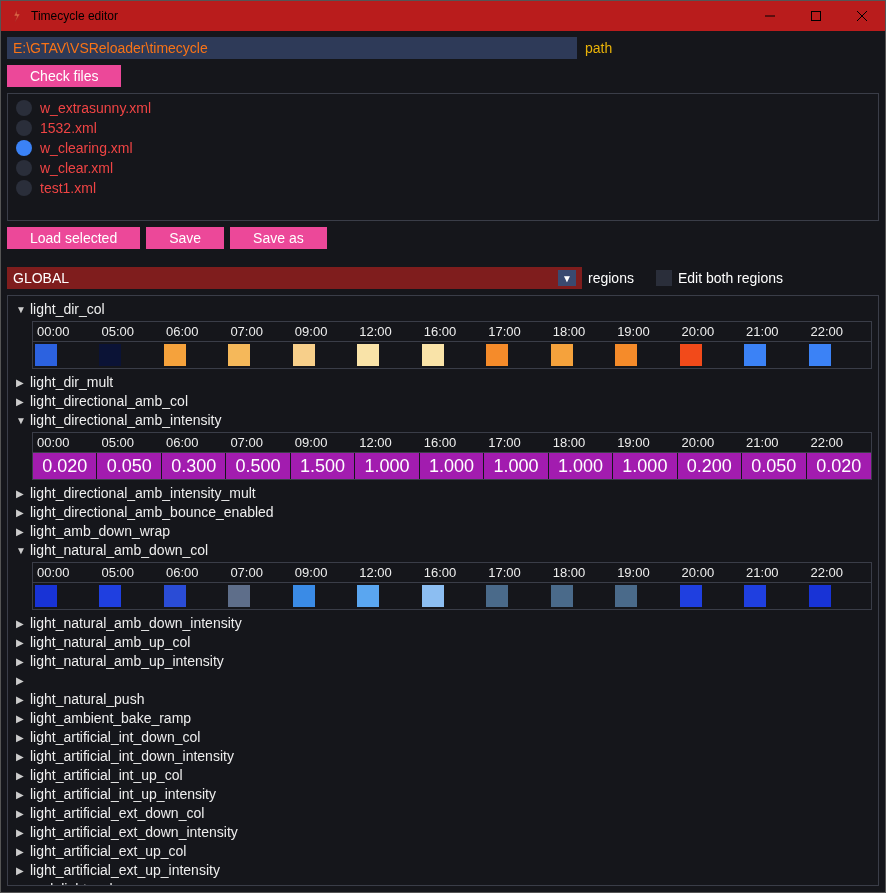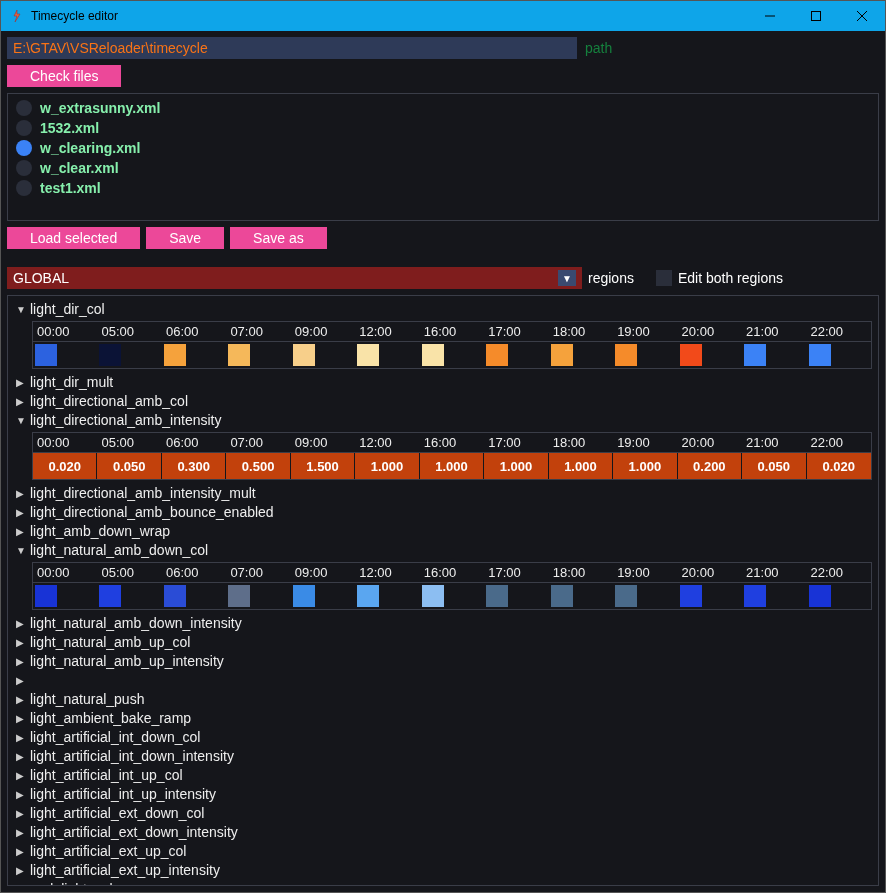--- a/index.html
+++ b/index.html
@@ -13,21 +13,21 @@
     color: #fff;
   }
   .window {
     width: 886px; height: 893px;
     background: #fff;
     display: flex; flex-direction: column;
     border: 1px solid #555;
   }
   .titlebar {
     height: 30px;
-    background: #0ea5e9;
+    background: #b91c1c;
     color: #000;
     display: flex; align-items: center;
     padding-left: 8px;
     font-size: 12px;
   }
   .titlebar .icon {
     width: 16px; height: 16px;
     margin-right: 6px;
     display: inline-flex; align-items: center; justify-content: center;
   }
@@ -49,21 +49,21 @@
   .path-input {
     flex: 0 0 570px;
     background: #2e3a58;
     color: #f97316;
     border: none;
     padding: 3px 6px;
     font-family: inherit;
     font-size: 14px;
     height: 22px;
   }
-  .path-label { color: #15803d; padding-left: 2px; }
+  .path-label { color: #eab308; padding-left: 2px; }
   .btn {
     background: #ec4899;
     color: #fff;
     border: none;
     padding: 3px 23px;
     font-family: inherit;
     font-size: 14px;
     cursor: pointer;
   }
   .filelist {
@@ -82,21 +82,21 @@
   .radio {
     width: 16px; height: 16px;
     border-radius: 50%;
     background: #2a2e3a;
     position: relative;
     flex-shrink: 0;
   }
   .radio.selected {
     background: #3b82f6;
   }
-  .file-label { color: #86efac; font-weight: bold; }
+  .file-label { color: #ef4444; }
   .filelist::-webkit-scrollbar, .tree::-webkit-scrollbar { width: 10px; }
   .filelist::-webkit-scrollbar-track, .tree::-webkit-scrollbar-track { background: #1a1c22; }
   .filelist::-webkit-scrollbar-thumb, .tree::-webkit-scrollbar-thumb { background: #3a3d48; border-radius: 2px; }
   .actions-row { display: flex; gap: 6px; margin-bottom: 18px; }
   .region-row { display: flex; align-items: center; gap: 6px; margin-bottom: 6px; }
   .region-select {
     flex: 0 0 575px;
     background: #7f1d1d;
     color: #fff;
     display: flex; align-items: center; justify-content: space-between;
@@ -152,26 +152,25 @@
   .time-row .td {
     height: 26px;
     display: flex;
     align-items: center;
     padding: 2px;
   }
   .swatch {
     width: 22px; height: 22px;
   }
   .td.numcell {
-    background: #c2410c;
+    background: #a21caf;
     justify-content: center;
     color: #fff;
-    font-size: 13px;
+    font-size: 18px;
     border-right: 1px solid #15161b;
-    font-weight: bold;
   }
   .td.numcell:last-child { border-right: none; }
 </style>
 </head>
 <body>
 
 <div class="window">
   <div class="titlebar">
     <span class="icon">
       <svg width="16" height="16" viewBox="0 0 16 16">

